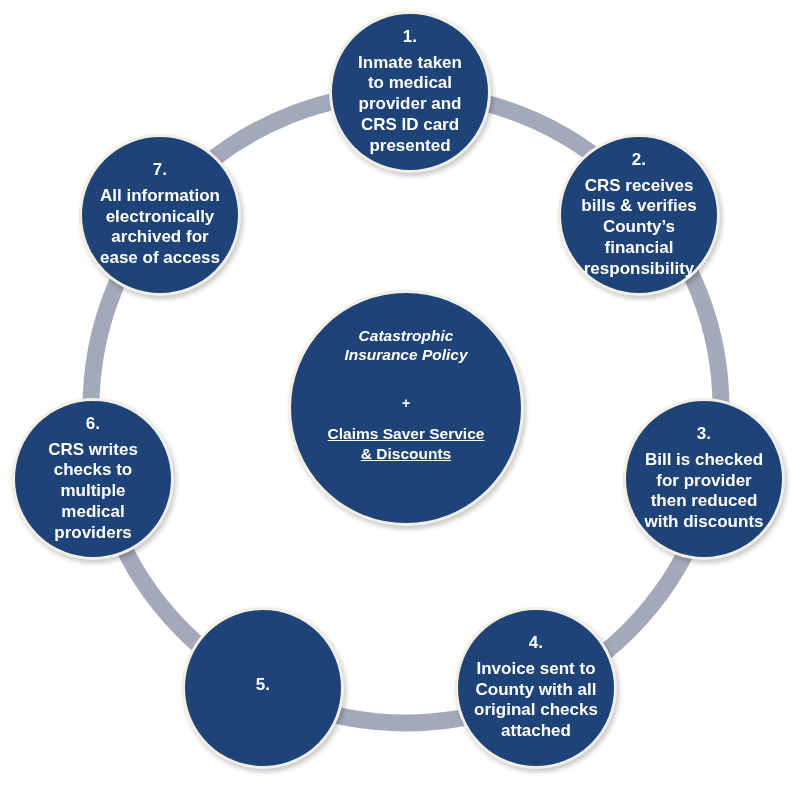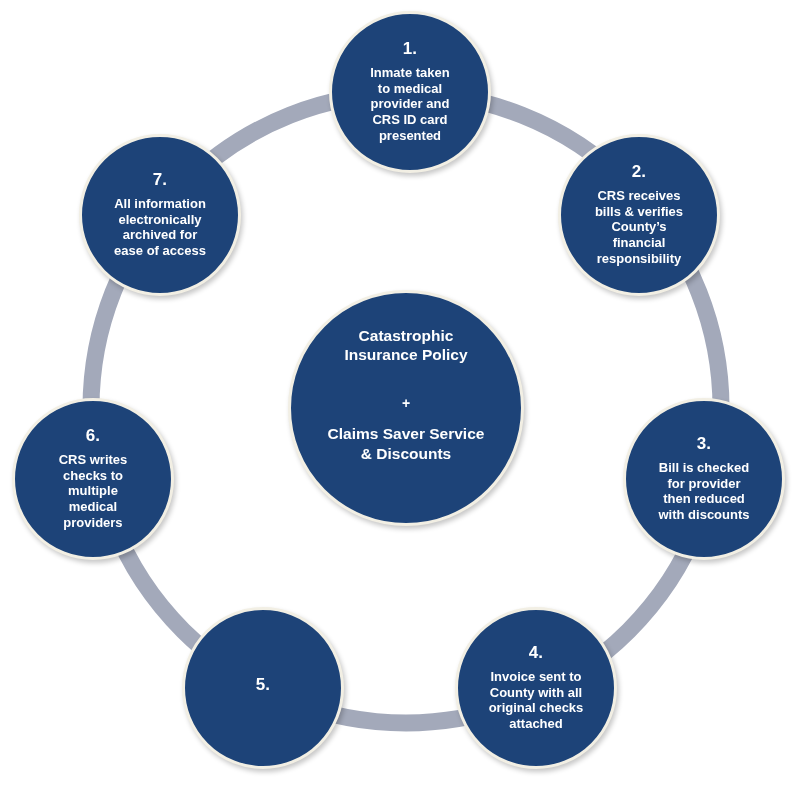--- a/index.html
+++ b/index.html
@@ -58,21 +58,21 @@
 
   .step .step-number {
     font-size: 17px;
     font-weight: bold;
     line-height: 1.05;
     margin-bottom: 7px;
     letter-spacing: 0.2px;
   }
 
   .step .step-text {
-    font-size: 13px;
+    font-size: 17px;
     font-weight: bold;
     line-height: 1.22;
     padding: 0 7px;
     white-space: pre-line;
   }
 
   
   #center-node {
     width: 236px;
     height: 236px;
@@ -81,23 +81,23 @@
     padding: 10px 16px;
   }
 
   #center-node .hub-line {
     font-size: 15.5px;
     font-weight: bold;
     line-height: 1.25;
     white-space: pre-line;
   }
 
-  #center-node .hub-line-1 { margin-bottom: 30px; }
+  #center-node .hub-line-1 { margin-bottom: 30px; font-style: italic; }
   #center-node .hub-plus   { margin-bottom: 12px; font-size: 14px; }
-  #center-node .hub-line-2 { margin-bottom: 27px; }
+  #center-node .hub-line-2 { margin-bottom: 27px; text-decoration: underline; }
   #center-node .hub-line-3 { }
 
   
   #step-1 { left: 329px; top:  11px; }
   #step-2 { left: 558px; top: 134px; }
   #step-3 { left: 623px; top: 398px; }
   #step-4 { left: 455px; top: 607px; }
   #step-5 { left: 182px; top: 607px; }
   #step-6 { left:  12px; top: 398px; }
   #step-7 { left:  79px; top: 134px; }

